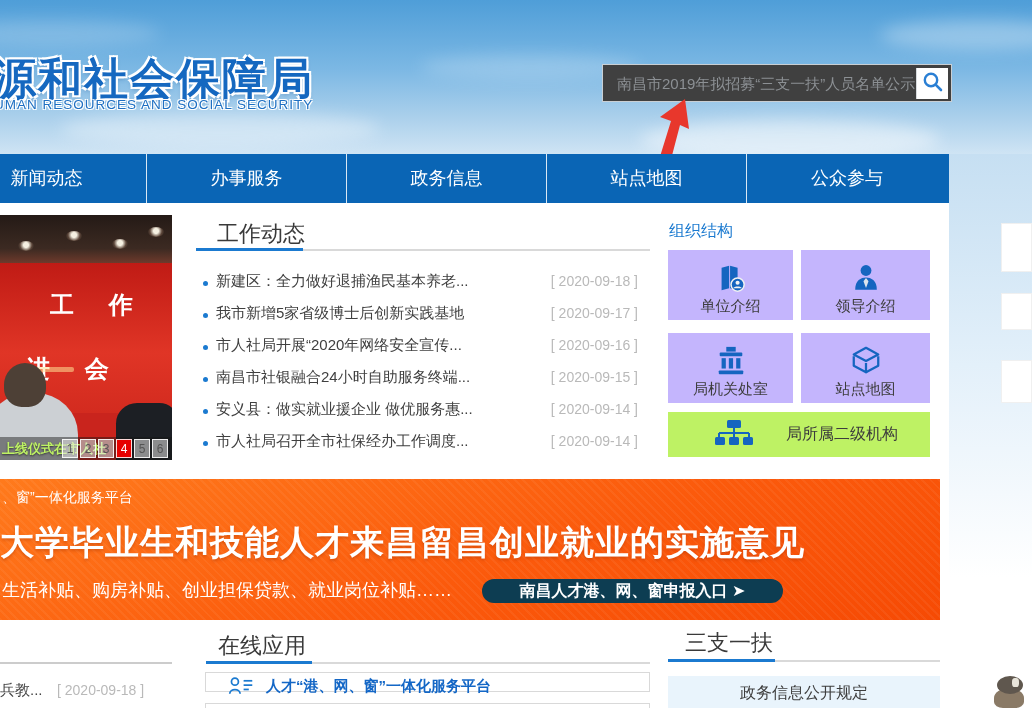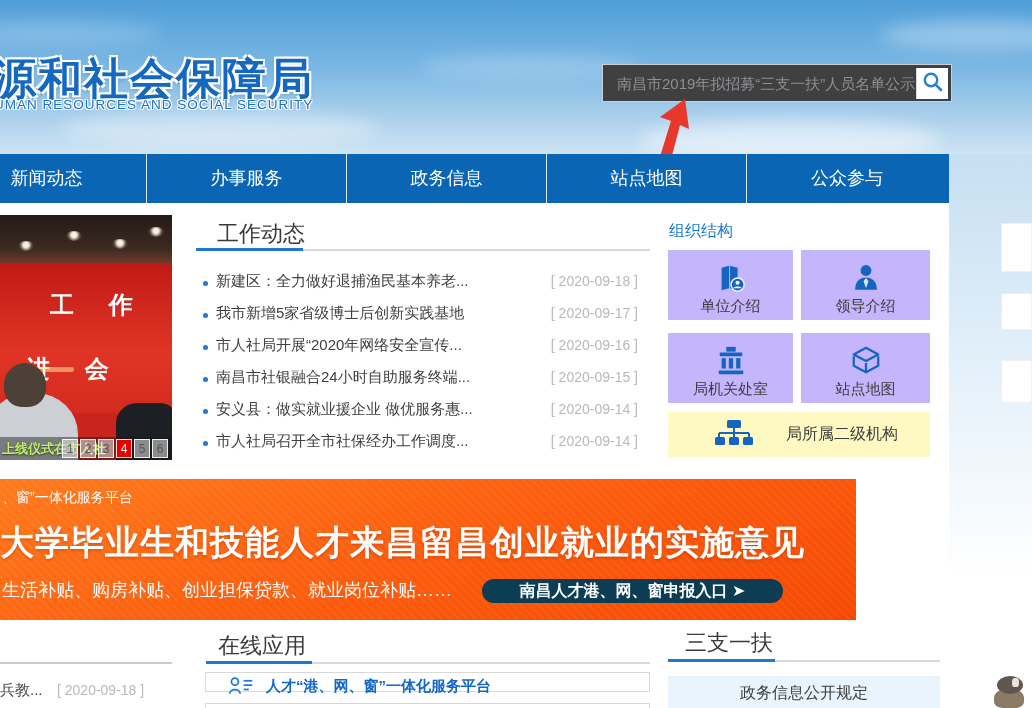--- a/index.html
+++ b/index.html
@@ -64,27 +64,27 @@
   .news-item { position:absolute; left:196px; width:454px; height:24px; cursor:pointer; }
   .bullet { position:absolute; left:7px; top:9px; width:5px; height:5px; border-radius:50%; background:#1b7ad0; }
   .news-title { position:absolute; left:20px; top:0; font-size:15px; color:#404040; white-space:nowrap; }
   .news-date { position:absolute; right:12px; top:1px; font-size:14px; color:#b9b9b9; white-space:nowrap; }
 
   
   .org-title { position:absolute; left:669px; top:221px; font-size:16px; color:#1b7ad0; }
   .org-card { position:absolute; background:#c4b5fd; text-align:center; cursor:pointer; }
   .org-card .ic { margin-top:11px; height:34px; display:flex; align-items:center; justify-content:center; }
   .org-label { font-size:15px; color:#3d3d3d; margin-top:2px; }
-  .org-wide { position:absolute; left:668px; top:412px; width:262px; height:45px; background:#fef9c3;
+  .org-wide { position:absolute; left:668px; top:412px; width:262px; height:45px; background:#bef264;
               display:flex; align-items:center; cursor:pointer; }
   .org-wide .ic { margin-left:46px; }
   .org-wide-label { font-size:16px; color:#3d3d3d; margin-left:32px; }
 
   
-  .banner { position:absolute; left:0; top:479px; width:856px; height:141px;
+  .banner { position:absolute; left:0; top:479px; width:940px; height:141px;
             background:linear-gradient(160deg,#ff7a1c 0%,#fb5a0c 55%,#f64a04 100%); overflow:hidden; cursor:pointer;padding-left:22px; }
   .banner::after? { }
   .banner-tex { position:absolute; inset:0; background:repeating-linear-gradient(45deg,rgba(255,255,255,.05) 0 2px,transparent 2px 6px); }
   .banner-small { position:absolute; left:2px; top:10px; color:#fff; font-size:14px; white-space:nowrap; }
   .banner-title { position:absolute; left:0px; top:41px; color:#fff; font-size:34px; font-weight:bold; letter-spacing:1px; white-space:nowrap;
                   text-shadow:0 2px 3px rgba(160,50,0,.35); }
   .banner-sub { position:absolute; left:2px; top:99px; color:#fff; font-size:18px; white-space:nowrap; }
   .banner-btn { position:absolute; left:482px; top:100px; width:301px; height:24px; line-height:24px; background:#0d3d52;
                 border-radius:13px; color:#fff; font-size:16px; font-weight:bold; text-align:center; cursor:pointer; white-space:nowrap; }
 

